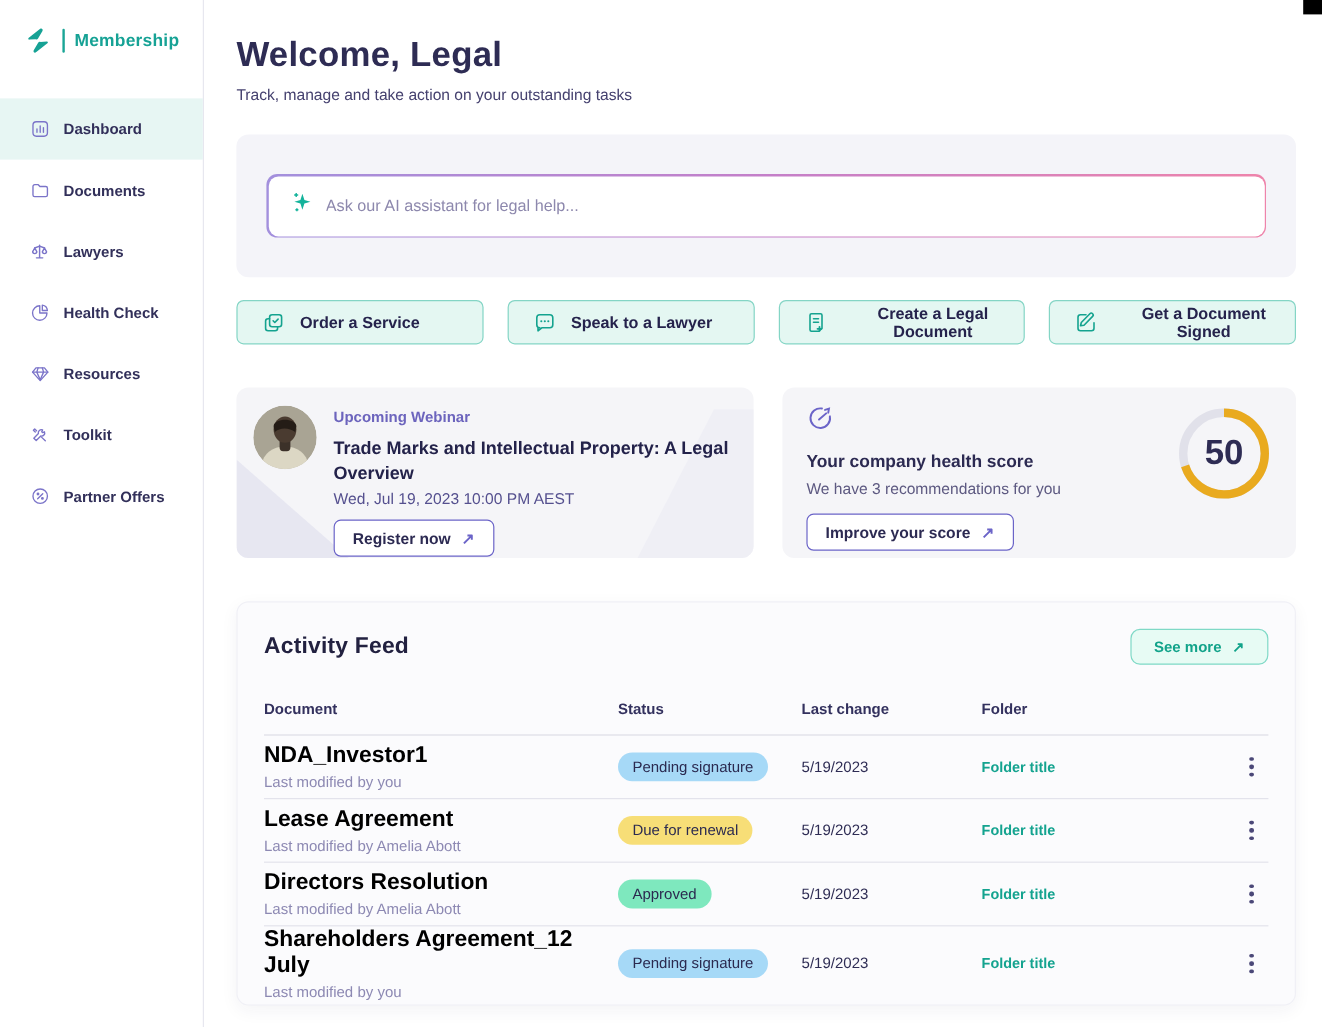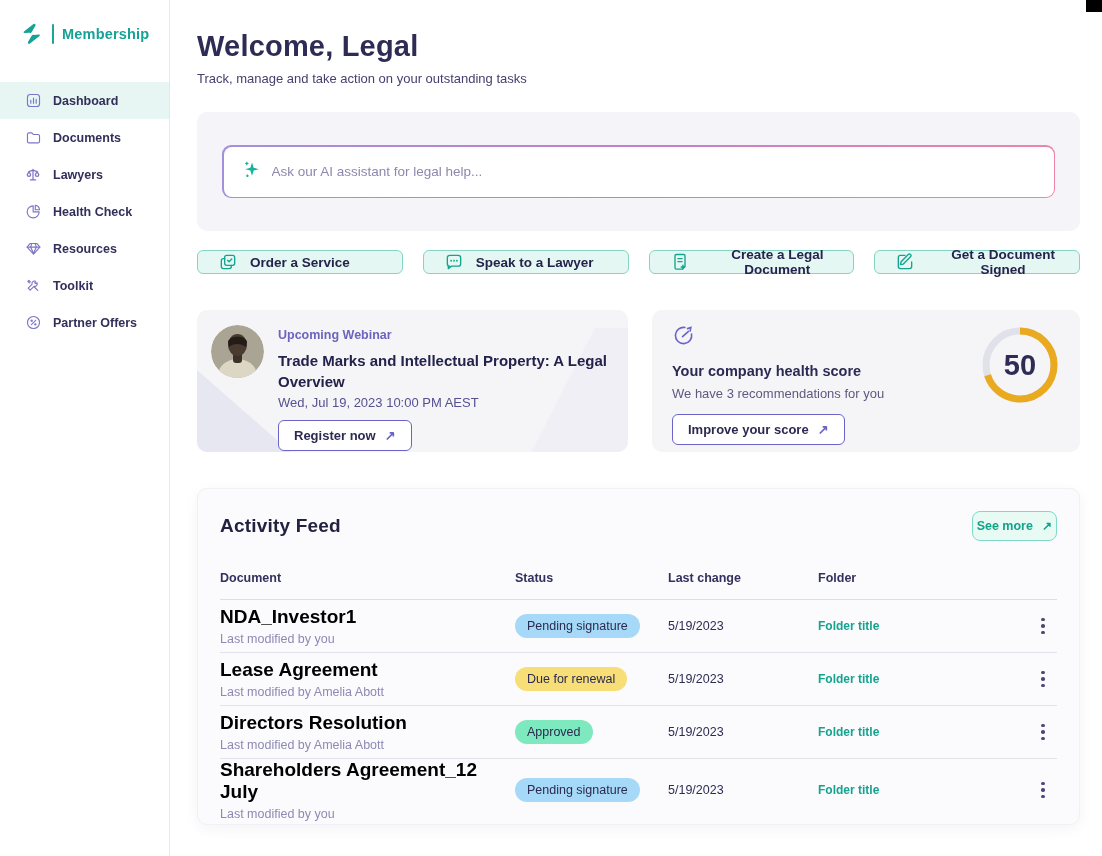--- a/index.html
+++ b/index.html
@@ -8,41 +8,41 @@
 
   .page { display:flex; width:1102px; height:856px; }
 
   
   .sidebar { width:170px; min-width:170px; height:100%; background:#fff; border-right:1px solid #e7e7ef; padding-top:22px; }
   .brand { display:flex; align-items:center; gap:8px; padding-left:20px; height:24px; cursor:pointer; }
   .brand-mark svg { display:block; }
   .brand-divider { width:2px; height:20px; background:#19a697; background:#1aa596; border-radius:1px; }
   .brand-name { color:#16a295; font-size:14.5px; font-weight:700; letter-spacing:.2px; }
   .nav { margin-top:36px; display:flex; flex-direction:column; }
-  .nav-item { display:flex; align-items:center; gap:11px; height:37px; padding-left:24px; cursor:pointer; }
+  .nav-item { display:flex; align-items:center; gap:11px; height:51px; padding-left:24px; cursor:pointer; }
   .nav-item.active { background:#e7f6f3; }
   .nav-icon { width:18px; height:18px; color:#7b74c9; display:flex; align-items:center; justify-content:center; }
   .nav-icon svg { display:block; }
   .nav-label { font-size:12.5px; font-weight:700; color:#32305a; }
 
   
   .main { flex:1; padding:30px 22px 0 27px; }
   .page-title { font-size:29px; font-weight:700; color:#2e2c54; letter-spacing:.2px; }
   .page-subtitle { margin-top:8px; font-size:13px; color:#45416f; }
 
   
   .ai-panel { margin-top:26px; height:119px; background:#f4f4f9; border-radius:10px; padding:33px 25px; }
   .ai-border { height:53px; border-radius:9px; padding:1.5px; background:linear-gradient(90deg,#a390dd,#c47fc9,#ee84ab); }
   .ai-inner { height:100%; background:#fff; border-radius:8px; display:flex; align-items:center; gap:10px; padding:0 18px; }
   .ai-inner input { border:none; outline:none; flex:1; font-size:13.5px; color:#2e2c54; font-family:"Liberation Sans",sans-serif; background:transparent; }
   .ai-inner input::placeholder { color:#8d88ad; }
 
   
   .actions { margin-top:19px; display:flex; gap:20px; }
-  .action-btn { flex:1; height:24px; background:#e4f7f2; border:1px solid #84d5c5; border-radius:6px; display:flex; align-items:center; justify-content:flex-start; gap:12px; padding-left:20px; cursor:pointer; }
+  .action-btn { flex:1; height:37px; background:#e4f7f2; border:1px solid #84d5c5; border-radius:6px; display:flex; align-items:center; justify-content:flex-start; gap:12px; padding-left:20px; cursor:pointer; }
   .action-icon { width:20px; height:20px; color:#14a38f; display:flex; align-items:center; }
   .action-label { font-size:13.5px; font-weight:700; color:#25234c; }
 
   
   .cards { margin-top:36px; display:flex; gap:24px; height:142px; }
   .card { background:#f5f5f8; border-radius:10px; position:relative; overflow:hidden; }
   .webinar-card { width:431px; display:flex; padding:15px 14px; gap:14px; }
   .webinar-card::before { content:""; position:absolute; left:0; top:60px; width:120px; height:82px; background:#e2e2ef; clip-path:polygon(0 100%, 0 0, 78% 100%); opacity:.75; }
   .webinar-card::after { content:""; position:absolute; right:-30px; top:18px; width:140px; height:150px; background:#ebebf4; clip-path:polygon(55% 0, 100% 0, 100% 100%, 0 100%); opacity:.6; }
   .avatar { width:53px; height:53px; border-radius:50%; overflow:hidden; flex-shrink:0; position:relative; z-index:2; }
@@ -59,21 +59,21 @@
   .health-title { margin-top:12px; font-size:14.5px; font-weight:700; color:#2c2a52; }
   .health-sub { margin-top:7px; font-size:13px; color:#5d5981; }
   .health-card .outline-btn { margin-top:13px; }
   .ring-wrap { position:absolute; right:20px; top:15px; width:80px; height:80px; }
   .ring-score { position:absolute; inset:0; display:flex; align-items:center; justify-content:center; font-size:29px; font-weight:700; color:#2e2c54; }
 
   
   .activity { margin-top:36px; height:337px; background:#fbfbfd; border:1px solid #f0f0f6; border-radius:10px; box-shadow:0 4px 14px rgba(40,40,80,.05); padding:22px 22px 0; }
   .activity-top { display:flex; align-items:center; justify-content:space-between; }
   .activity-title { font-size:19px; font-weight:700; color:#222140; letter-spacing:.2px; }
-  .see-more-btn { display:inline-flex; align-items:center; gap:9px; background:#e7fbf4; border:1px solid #7fd9c6; border-radius:8px; padding:7px 4px; font-size:12.5px; font-weight:700; color:#12a38a; cursor:pointer; font-family:"Liberation Sans",sans-serif; }
+  .see-more-btn { display:inline-flex; align-items:center; gap:9px; background:#e7fbf4; border:1px solid #7fd9c6; border-radius:8px; padding:7px 19px; font-size:12.5px; font-weight:700; color:#12a38a; cursor:pointer; font-family:"Liberation Sans",sans-serif; }
   .see-more-btn .arr { font-size:12px; }
 
   .tbl-header, .tbl-row { display:grid; grid-template-columns:295px 153px 150px 1fr 28px; align-items:center; }
   .tbl-header { margin-top:30px; padding-bottom:14px; border-bottom:1px solid #dddde6; }
   .th { font-size:12.5px; font-weight:700; color:#33315e; }
   .tbl-row { height:53px; border-bottom:1px solid #e3e3ec; }
   .tbl-row:last-child { border-bottom:none; }
   .doc-title { font-size:19px; font-weight:700; color:#000000; }
   .doc-sub { margin-top:4px; font-size:12.5px; color:#8d89b3; }
   .pill { display:inline-block; padding:5px 12px; border-radius:12px; font-size:12.5px; font-weight:500; color:#233; color:#2b2a50; }

